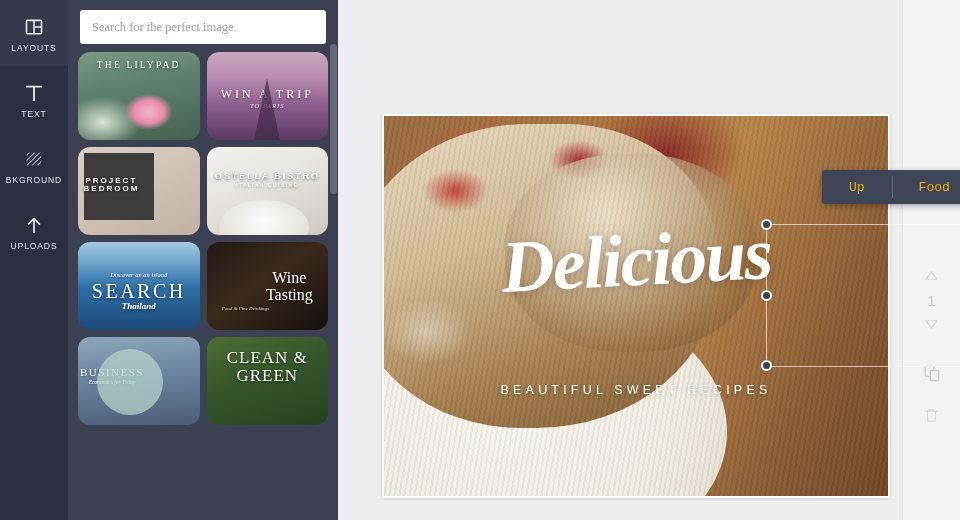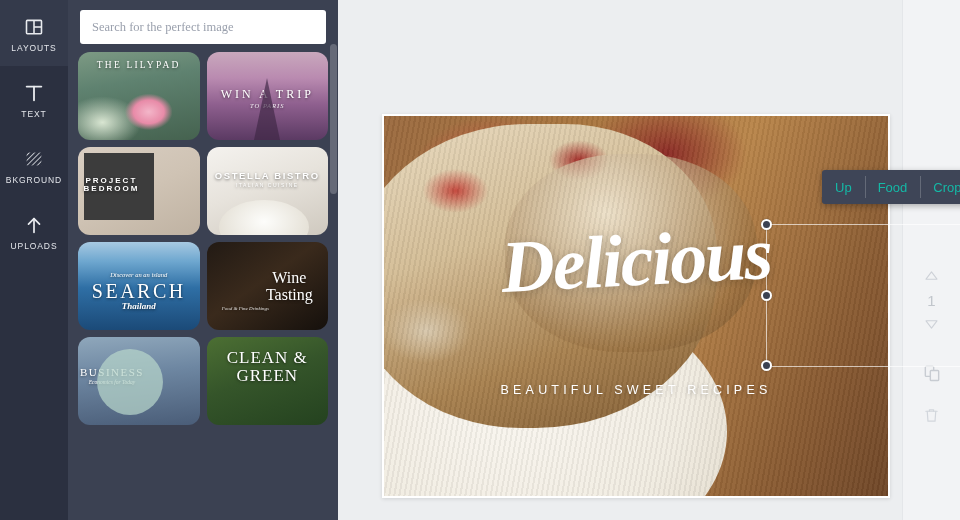--- a/index.html
+++ b/index.html
@@ -286,26 +286,27 @@
     left: 484px; top: 170px;
     height: 34px;
     background: #3e4557;
     border-radius: 3px;
     display: flex; align-items: stretch;
     z-index: 30;
     box-shadow: 0 2px 6px rgba(0,0,0,.3);
   }
   .tb-btn {
     display: flex; align-items: center; justify-content: center;
-    padding: 0 13px;
-    color: #14b8a6;
+    padding: 0 27px;
+    color: #eab308;
     font-size: 13px;
     cursor: pointer;
     position: relative;
     white-space: nowrap;
+    font-family: Liberation Mono, monospace;
   }
   .tb-btn + .tb-btn:before {
     content: ""; position: absolute; left: 0; top: 6px; bottom: 6px;
     width: 1px; background: rgba(255,255,255,.2);
   }
 
   
   .right-rail {
     position: absolute; right: 0; top: 0;
     width: 58px; height: 520px;

